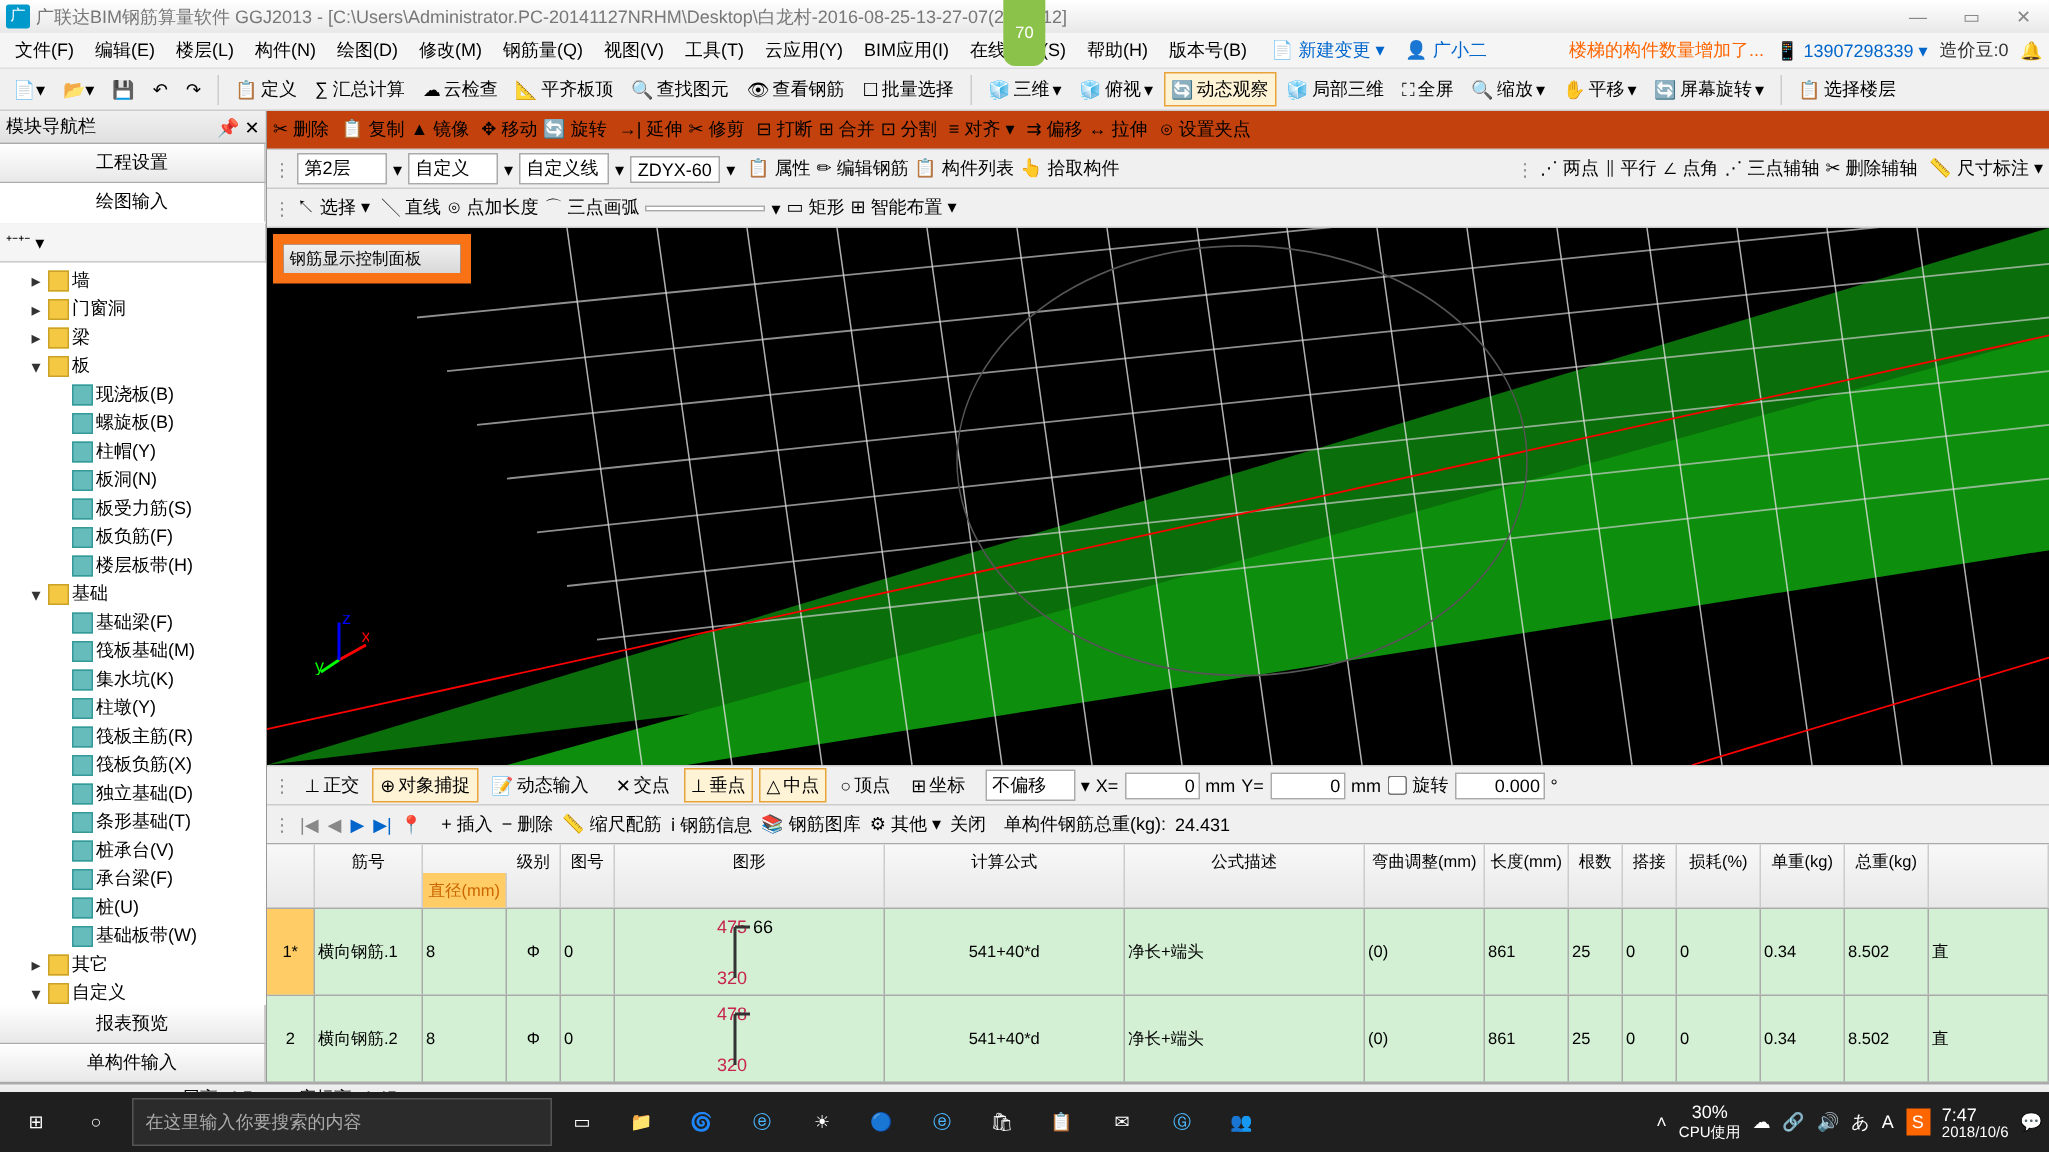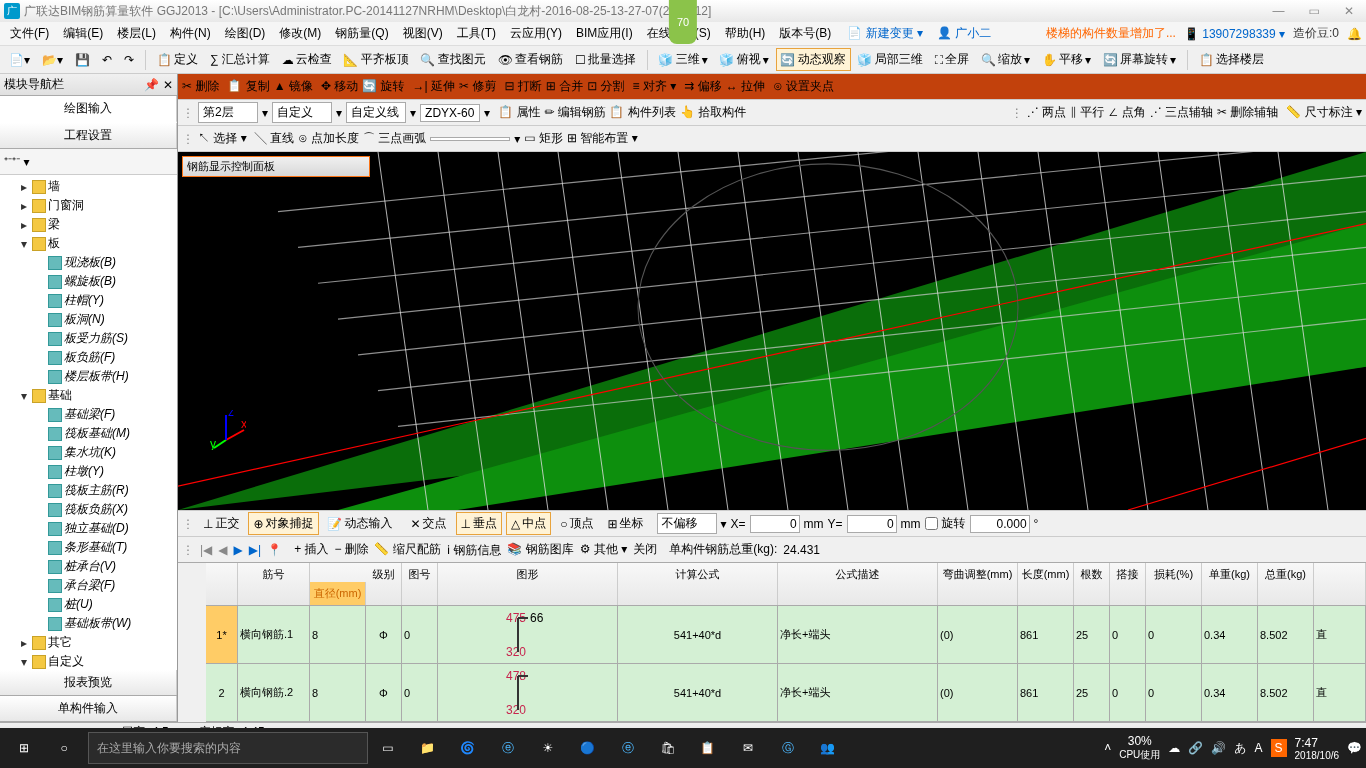--- a/index.html
+++ b/index.html
@@ -20,41 +20,41 @@
 .toolbar .sep { width: 1px; height: 20px; background: #ccc; margin: 0 4px; }
 .main-area { display: flex; height: 648px; }
 .left-panel { width: 178px; background: #f5f5f5; border-right: 1px solid #999; display: flex; flex-direction: column; }
 .panel-header { background: linear-gradient(#f0f0f0, #e0e0e0); padding: 2px 4px; border-bottom: 1px solid #aaa; display: flex; justify-content: space-between; align-items: center; }
 .panel-tab-row { display: flex; border-bottom: 1px solid #aaa; }
 .panel-tab { flex: 1; text-align: center; padding: 4px; background: linear-gradient(#fff, #e8e8e8); border-right: 1px solid #ccc; }
 .panel-tab.active { background: #fff; border-bottom: 2px solid #fff; margin-bottom: -1px; }
 .tree { flex: 1; overflow-y: auto; background: #fff; padding: 2px; }
 .tree-node { padding: 1px 2px; display: flex; align-items: center; gap: 2px; cursor: pointer; white-space: nowrap; }
 .tree-indent-1 { padding-left: 16px; }
-.tree-indent-2 { padding-left: 32px; font-style: italic; }
+.tree-indent-2 { padding-left: 32px; }
 .tree-icon { width: 14px; height: 14px; display: inline-block; }
 .folder-icon { background: #f4c842; border: 1px solid #c9a227; }
 .expand { width: 12px; color: #333; text-align: center; }
 .right-area { flex: 1; display: flex; flex-direction: column; }
 .edit-toolbar { height: 26px; background: #c2410c; display: flex; align-items: center; padding: 0 4px; gap: 4px; border-bottom: 1px solid #ccc; }
 .context-toolbar { height: 26px; background: #f0f0f0; display: flex; align-items: center; padding: 0 4px; gap: 4px; border-bottom: 1px solid #ccc; }
 .select-toolbar { height: 26px; background: #f0f0f0; display: flex; align-items: center; padding: 0 4px; gap: 4px; border-bottom: 1px solid #ccc; }
 .dropdown { background: #fff; border: 1px solid #aaa; padding: 1px 4px; min-width: 60px; }
 .viewport { flex: 1; background: #000; position: relative; overflow: hidden; }
-.floating-panel { position: absolute; left: 4px; top: 4px; width: 188px; background: #fff; border: 1px solid #f97316; }
+.floating-panel { position: absolute; left: 4px; top: 4px; width: 132px; background: #fff; border: 7px solid #f97316; }
 .floating-panel-header { background: linear-gradient(#f0f0f0, #d8d8d8); padding: 2px 4px; font-size: 11px; }
 .floating-panel-body { padding: 4px; }
 .floating-panel-body label { display: flex; align-items: center; gap: 4px; font-size: 11px; }
 .axis-gizmo { position: absolute; left: 28px; bottom: 60px; width: 40px; height: 40px; }
 .snap-toolbar { height: 26px; background: #f0f0f0; display: flex; align-items: center; padding: 0 4px; gap: 4px; border-top: 1px solid #ccc; }
 .snap-btn { padding: 2px 4px; display: flex; align-items: center; gap: 2px; cursor: pointer; border: 1px solid transparent; }
 .snap-btn.active { background: #fff3d6; border: 1px solid #e8a33d; }
 .coord-input { width: 50px; border: 1px solid #aaa; padding: 1px 2px; text-align: right; }
 .rebar-toolbar { height: 26px; background: #f0f0f0; display: flex; align-items: center; padding: 0 4px; gap: 6px; border-top: 1px solid #ccc; }
-.data-grid { border-top: 1px solid #aaa; padding-left: 28px; }
+.data-grid { border-top: 1px solid #aaa; }
 .grid-header { display: flex; background: linear-gradient(#f8f8f8, #e8e8e8); border-bottom: 1px solid #aaa; }
 .grid-header > div { border-right: 1px solid #ccc; padding: 4px 2px; text-align: center; font-size: 11px; }
 .grid-header .highlight { background: #ffcc66; color: #cc6600; margin-top: 19px; }
 .grid-row { display: flex; background: #d4f0d4; border-bottom: 1px solid #aaa; height: 58px; }
 .grid-row > div { border-right: 1px solid #aaa; padding: 2px; display: flex; align-items: center; font-size: 11px; }
 .grid-row.selected > div:first-child { background: #ffcc66; }
 .col-idx { width: 32px; justify-content: center; }
 .col-num { width: 72px; }
 .col-dia { width: 56px; }
 .col-lvl { width: 36px; justify-content: center; }
@@ -148,24 +148,24 @@
 </div>
 
 <div class="main-area">
 
   <div class="left-panel">
     <div class="panel-header">
       <span>模块导航栏</span>
       <span>📌 ✕</span>
     </div>
     <div class="panel-tab-row">
+      <div class="panel-tab">工程设置</div>
+    </div>
+    <div class="panel-tab-row">
       <div class="panel-tab active">绘图输入</div>
-    </div>
-    <div class="panel-tab-row">
-      <div class="panel-tab">工程设置</div>
     </div>
     <div style="padding:4px;border-bottom:1px solid #ccc">
       <span>⁺⁻⁺⁻ ▾</span>
     </div>
     <div class="tree" id="tree-container">
         <div class="tree-node tree-indent-1">
           <span class="expand">▸</span>
           <span class="tree-icon folder-icon"></span>
           <span>墙</span>
         </div>

